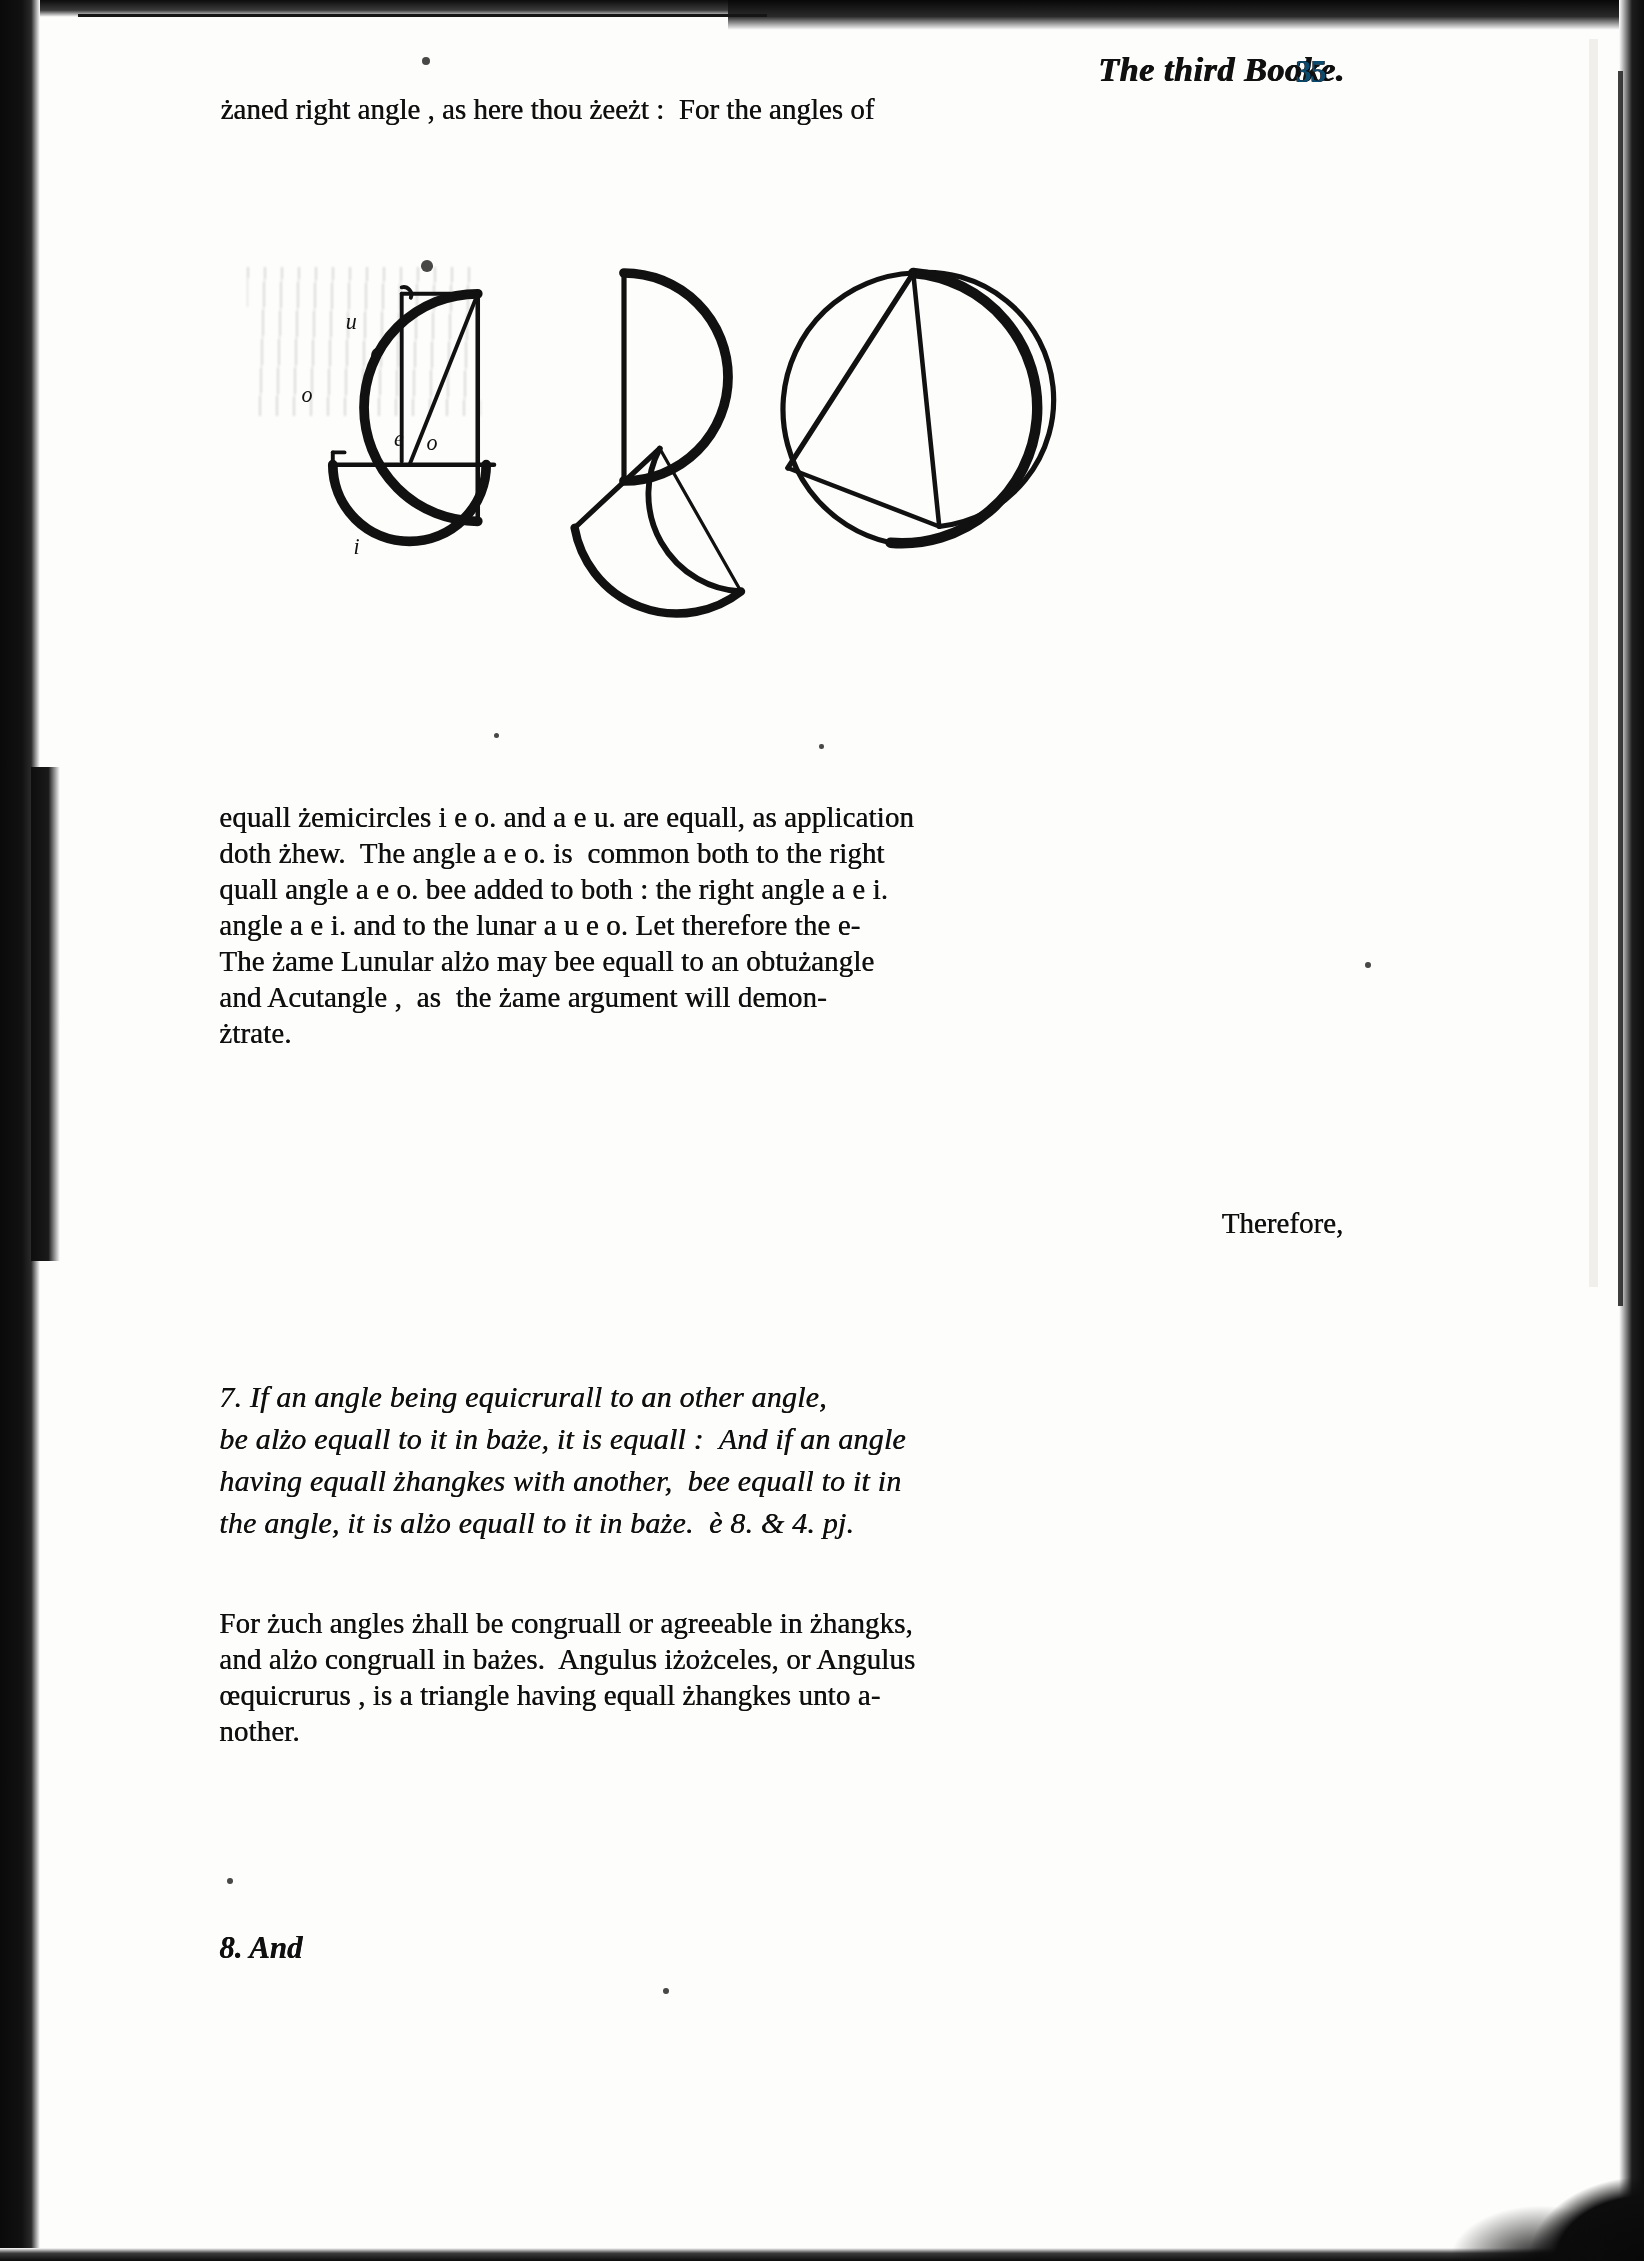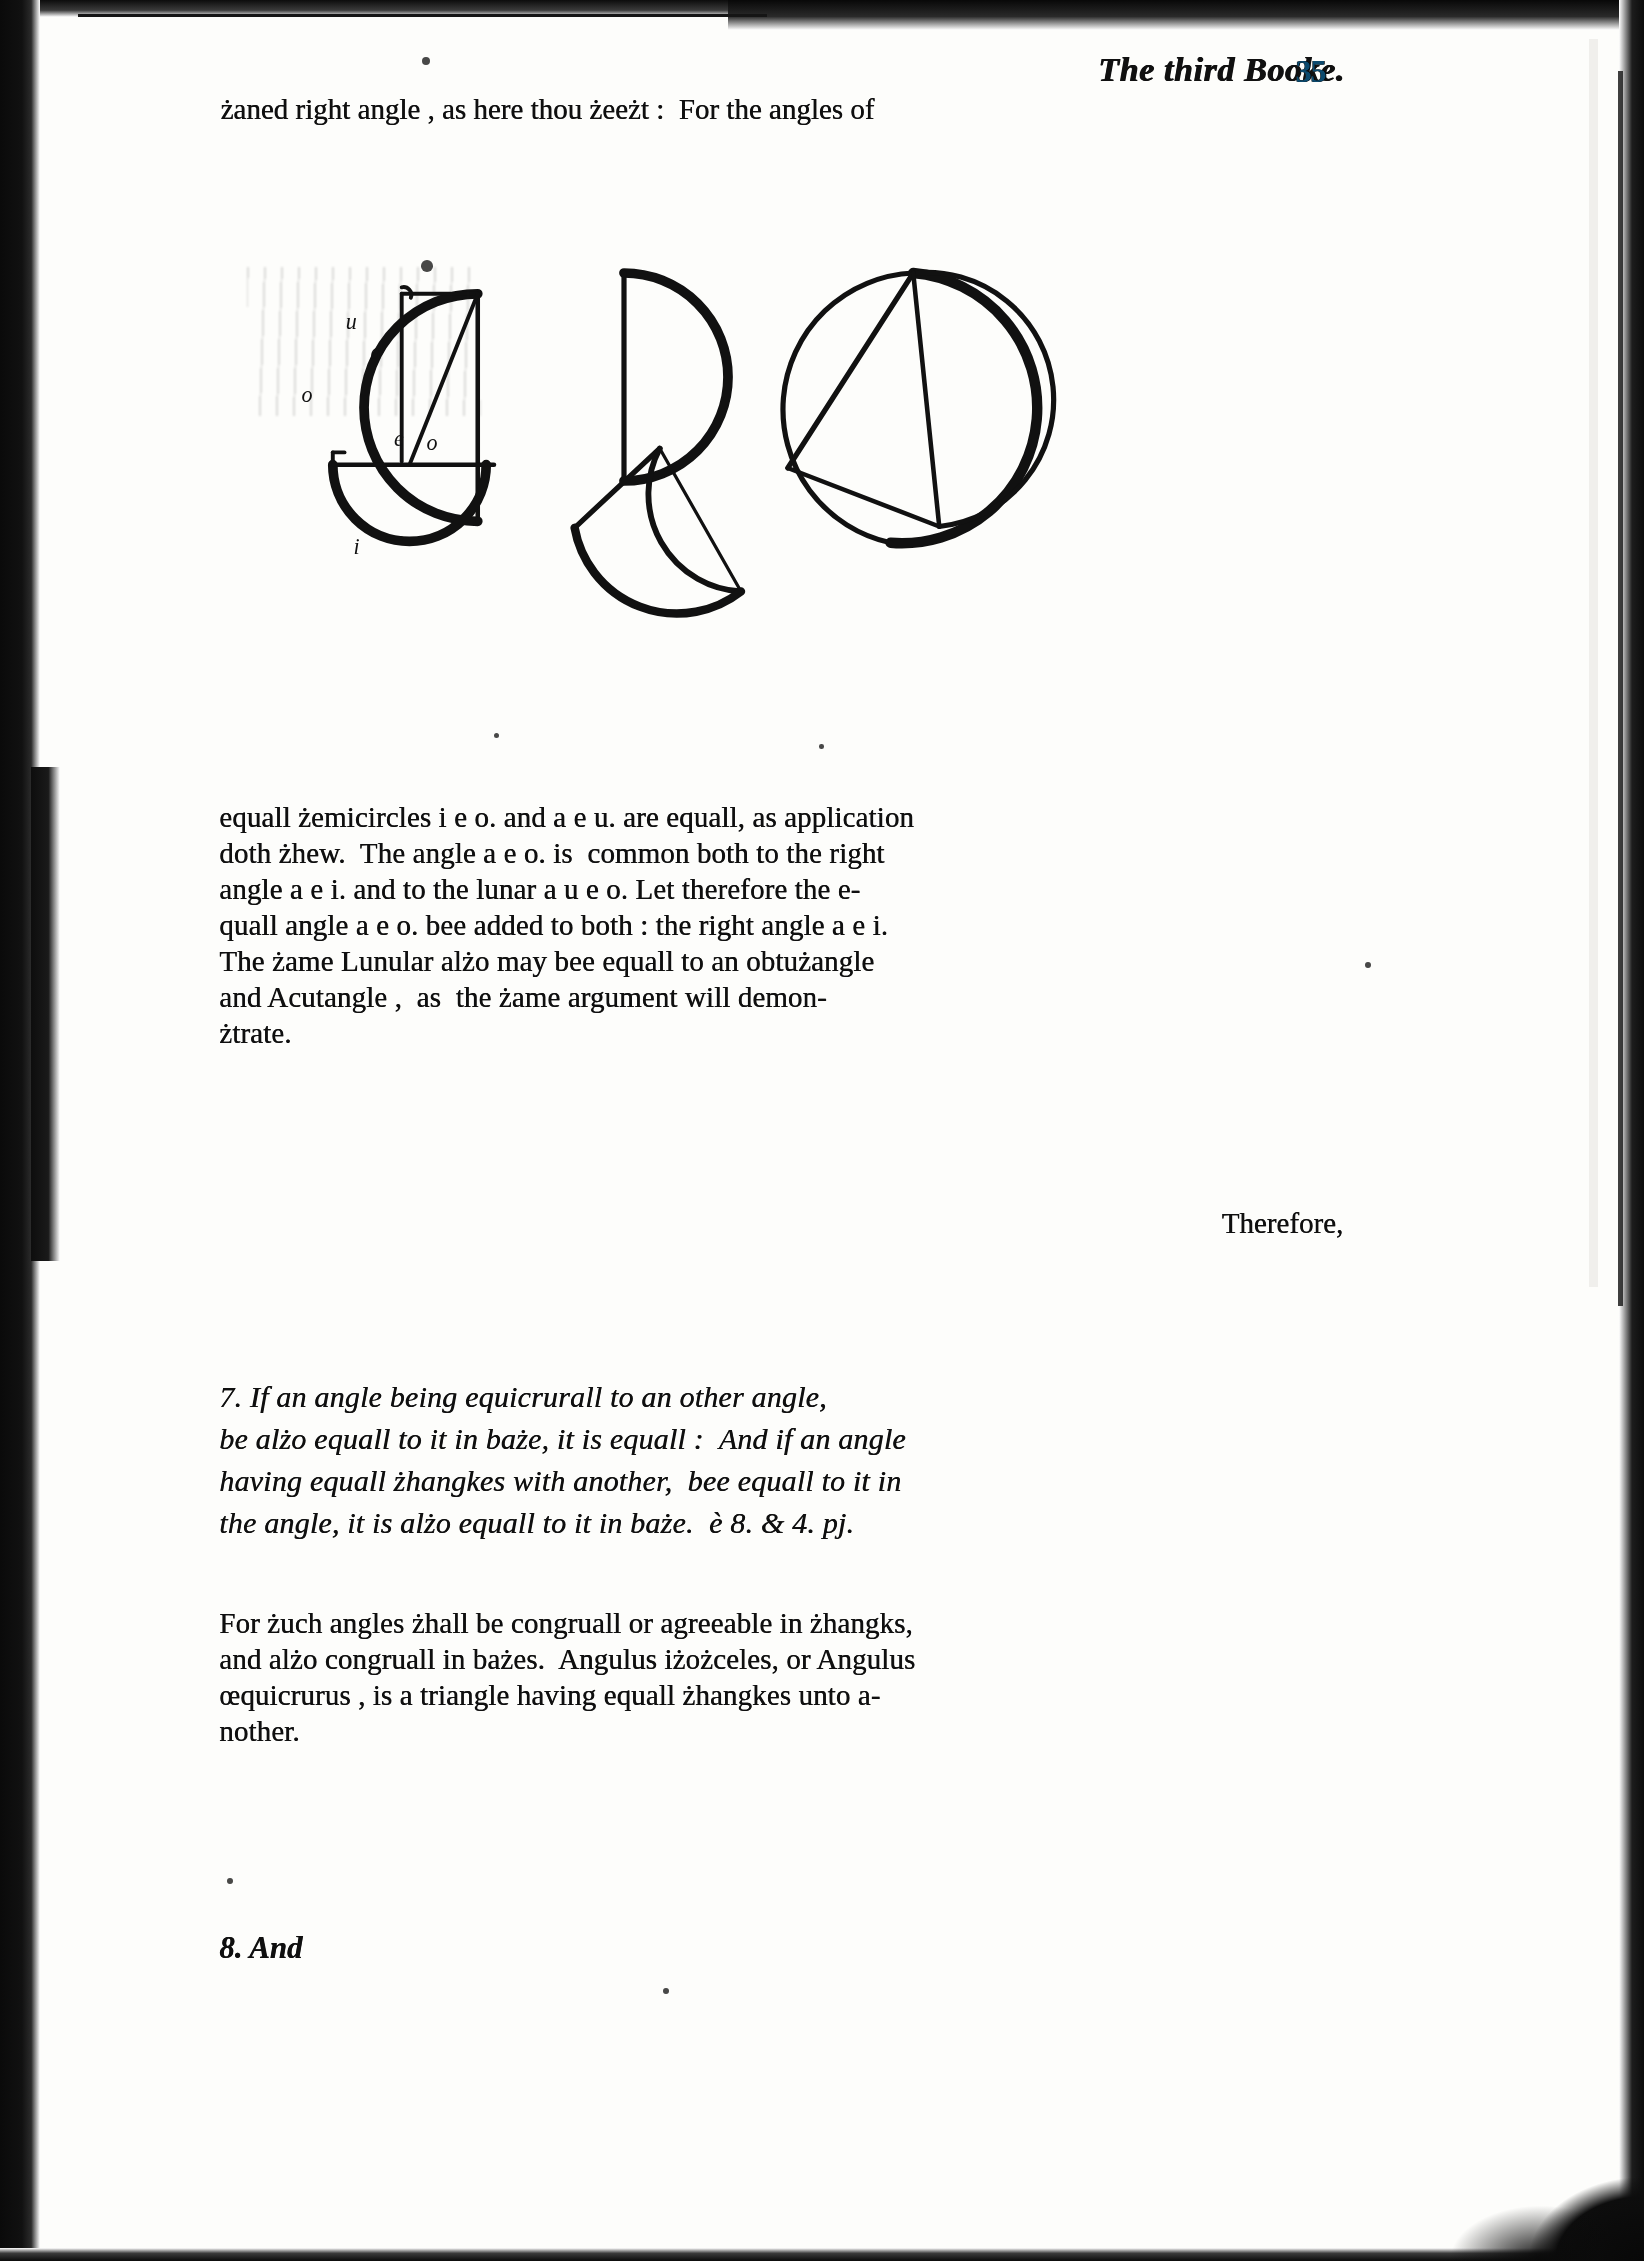--- a/index.html
+++ b/index.html
@@ -240,22 +240,22 @@
   </div>
   <div class="page-number">35</div>
 
   <div class="lead-line">
     <div class="line">żaned right angle , as here thou żeeżt :  For the angles of</div>
   </div>
 
   <div class="para block-body1">
     <div class="line">equall żemicircles i e o. and a e u. are equall, as application</div>
     <div class="line">doth żhew.  The angle a e o. is  common both to the right</div>
+    <div class="line">quall angle a e o. bee added to both : the right angle a e i.</div>
     <div class="line">angle a e i. and to the lunar a u e o. Let therefore the e-</div>
-    <div class="line">quall angle a e o. bee added to both : the right angle a e i.</div>
     <div class="line">The żame Lunular alżo may bee equall to an obtużangle</div>
     <div class="line">and Acutangle ,  as  the żame argument will demon-</div>
     <div class="line">żtrate.</div>
   </div>
 
   <div class="therefore">
     <div class="line">Therefore,</div>
   </div>
 
   <div class="prop-block">

